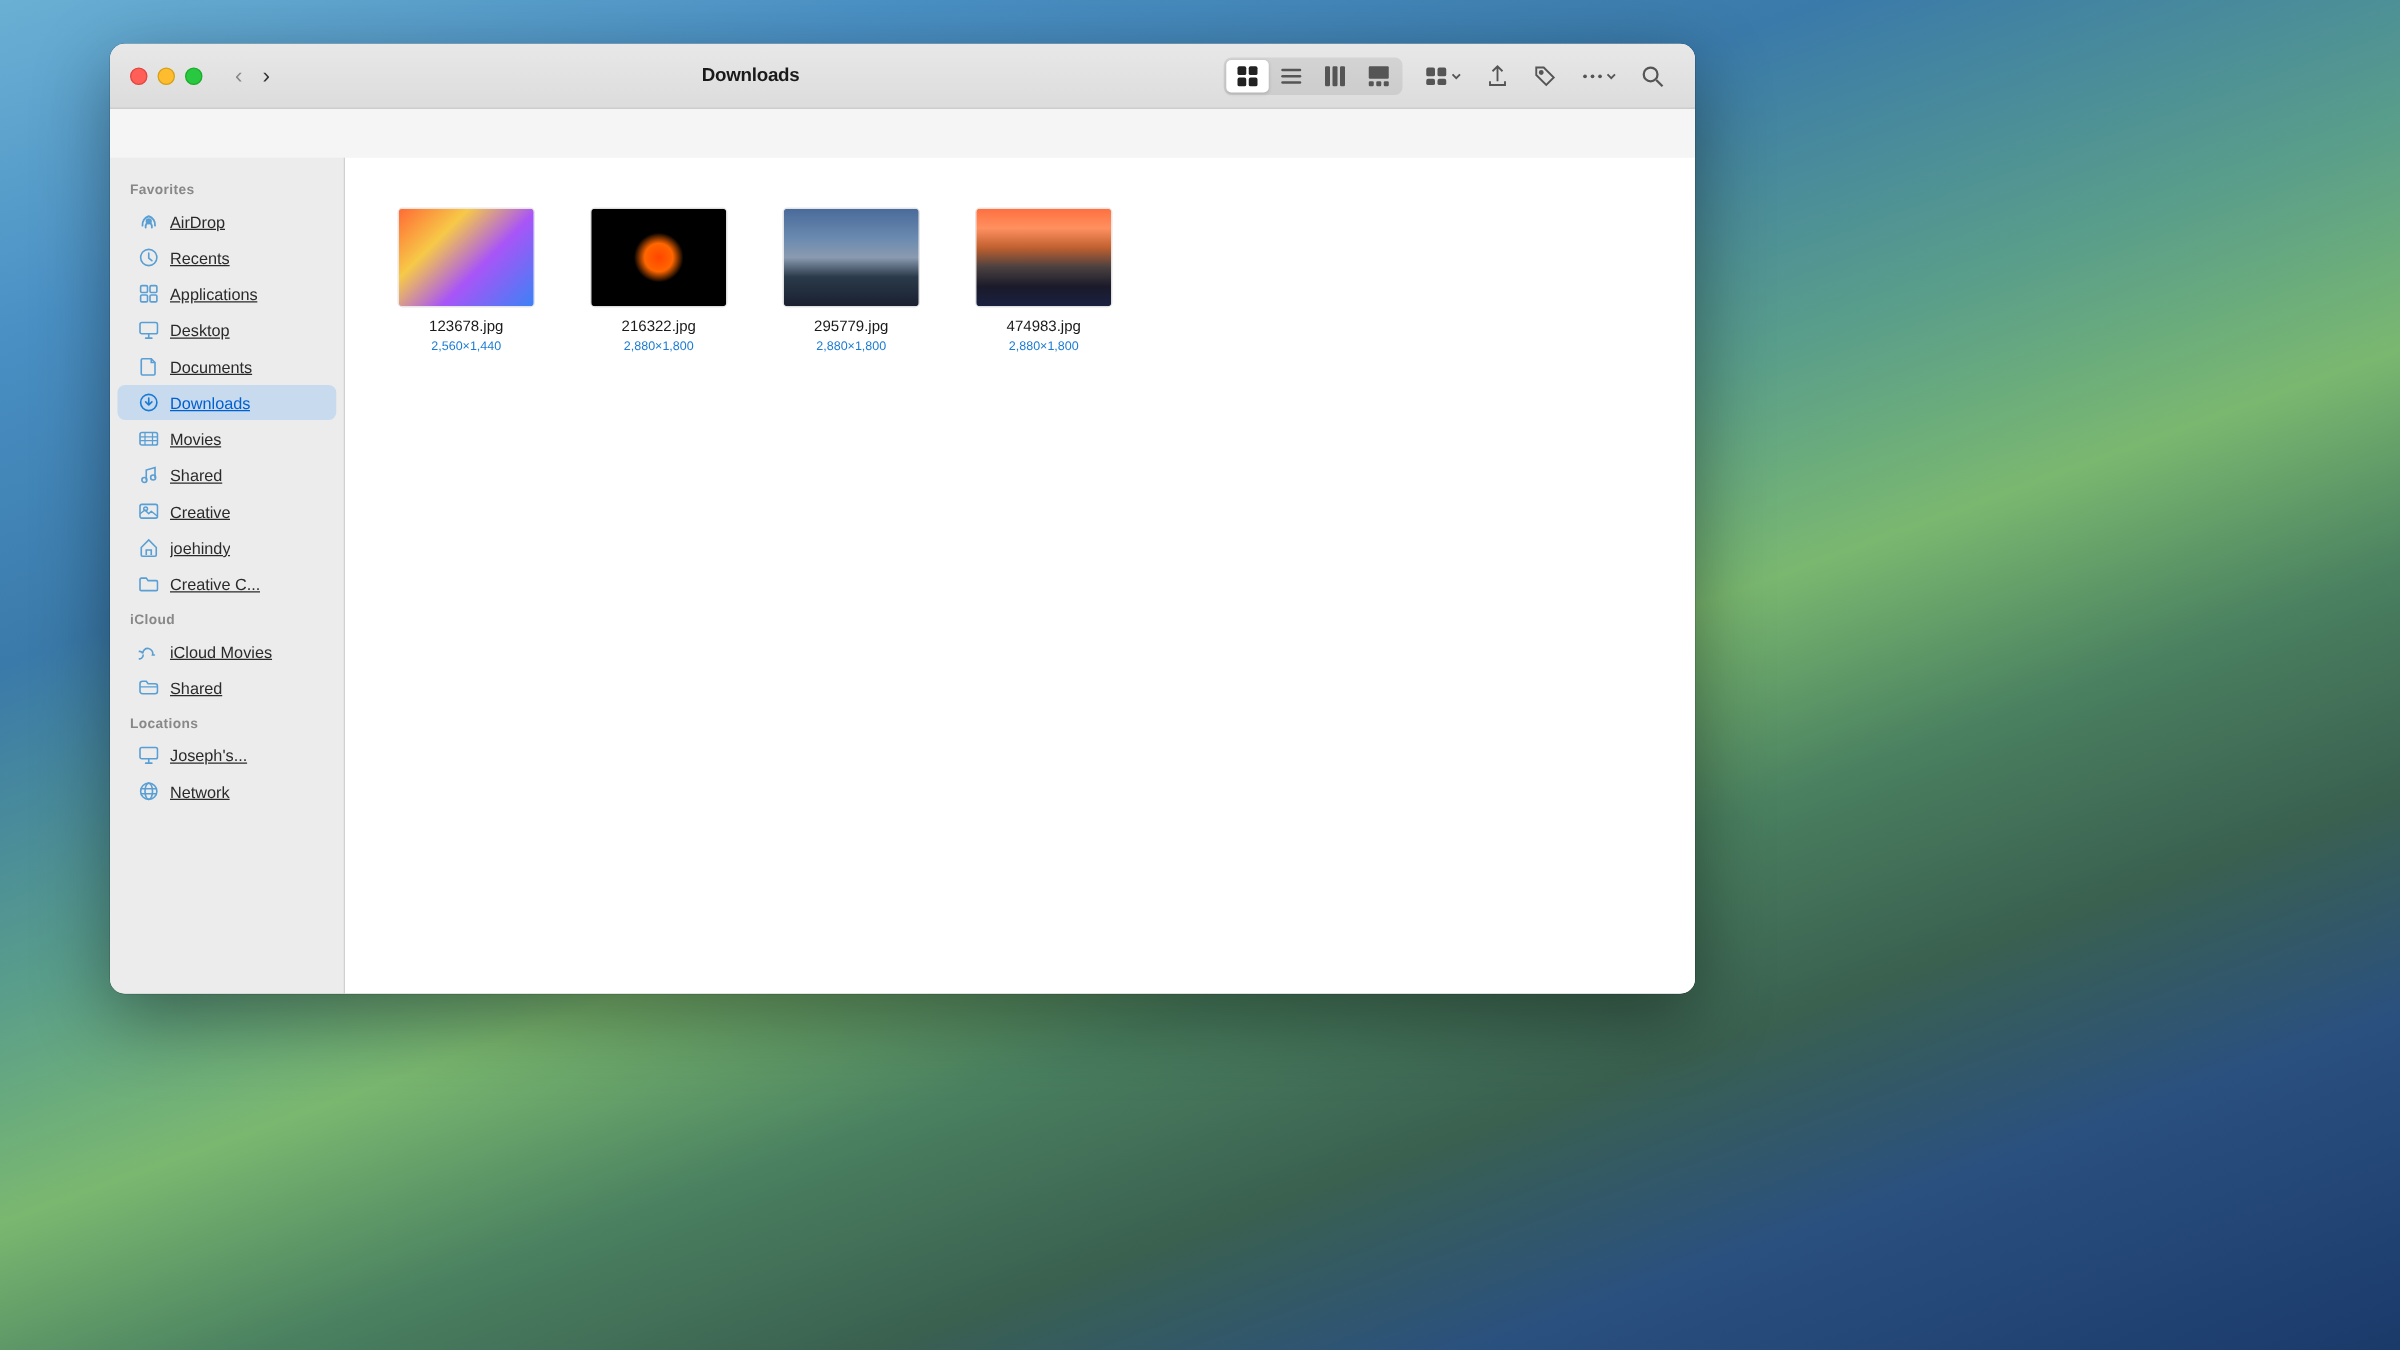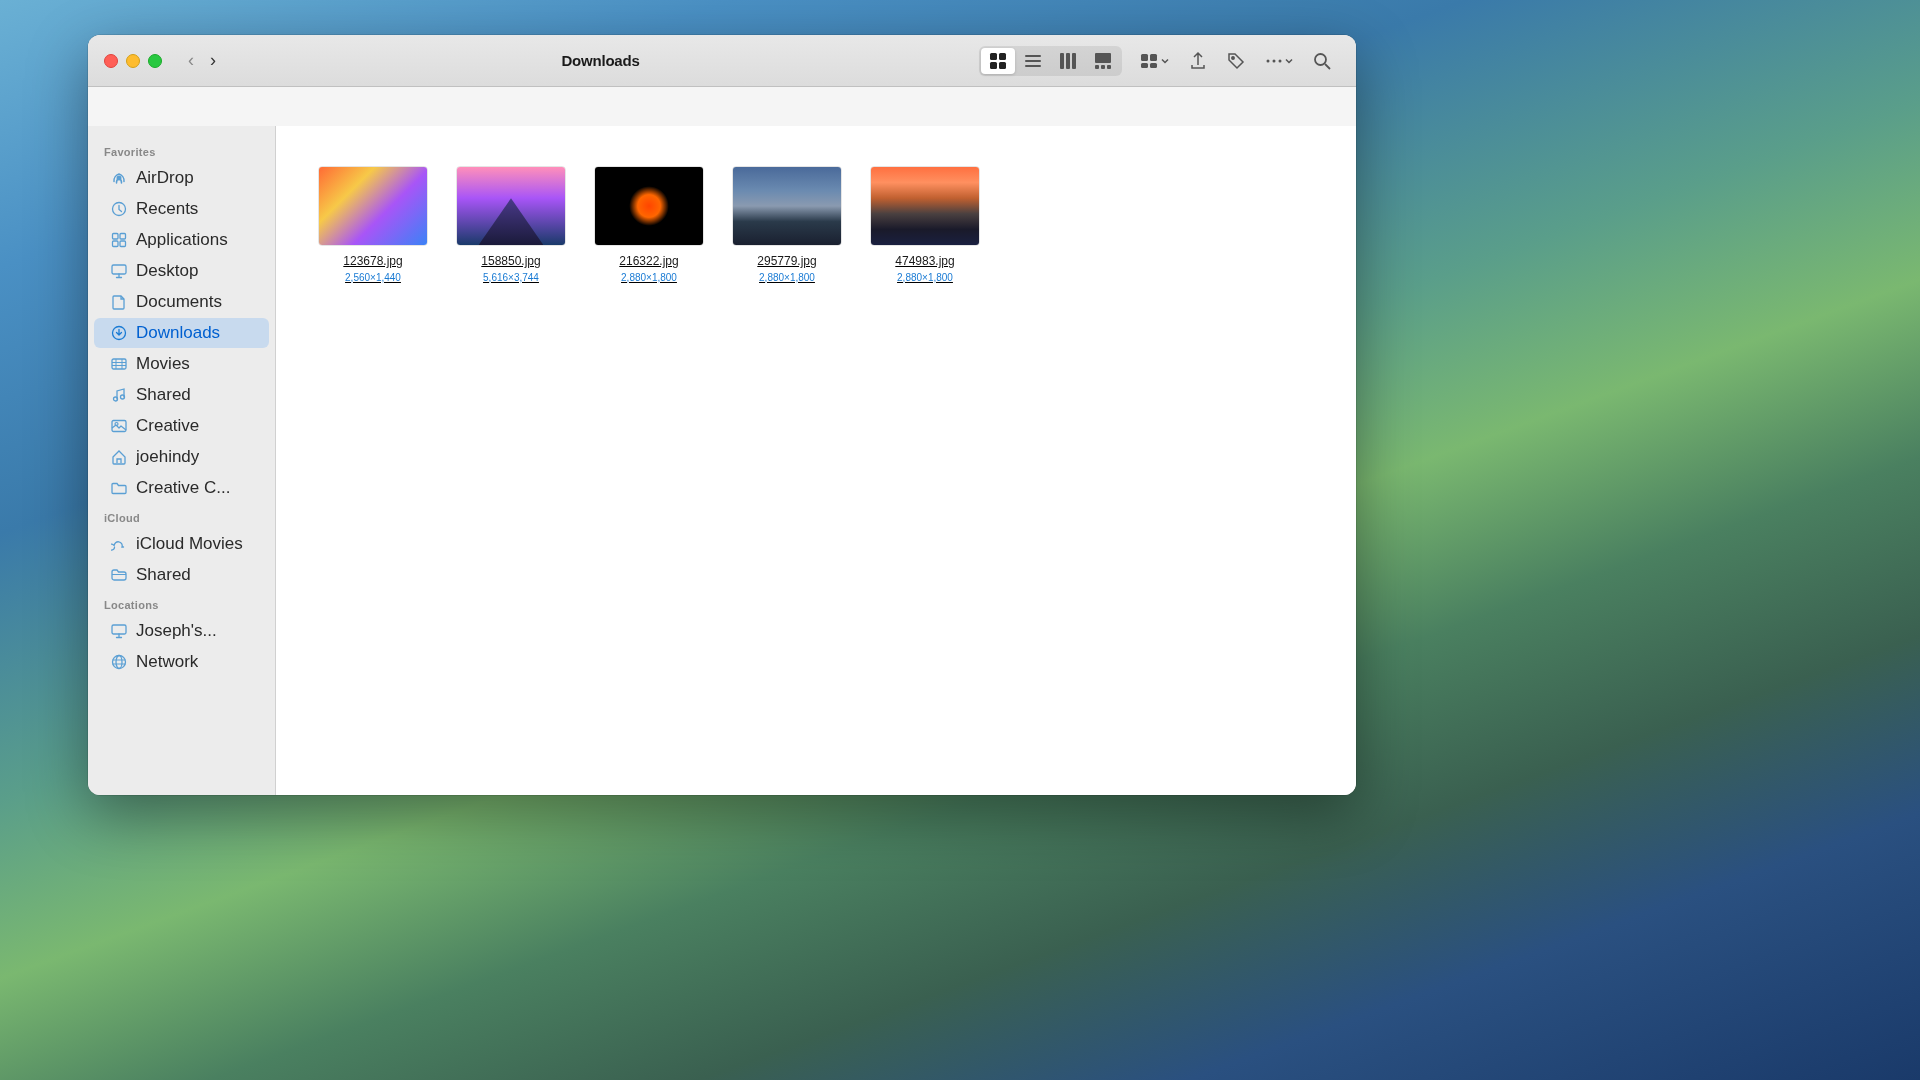--- a/index.html
+++ b/index.html
@@ -195,40 +195,40 @@
       height: 18px;
       display: flex;
       align-items: center;
       justify-content: center;
       font-size: 14px;
       color: #5a9fd4;
       flex-shrink: 0;
     }
 
     .sidebar-label {
-      font-size: 17px;
+      font-size: 13px;
       white-space: nowrap;
       overflow: hidden;
       text-overflow: ellipsis;
+      text-decoration: underline;
     }
 
     
     .main-content {
       flex: 1;
       background: #fff;
       overflow: auto;
       padding: 24px;
     }
 
     .files-grid {
       display: flex;
       flex-wrap: wrap;
-      gap: 8px;
+      gap: 24px;
       padding: 8px;
-      text-decoration: underline;
     }
 
     .file-item {
       display: flex;
       flex-direction: column;
       align-items: center;
       gap: 8px;
       cursor: pointer;
       padding: 8px;
       border-radius: 8px;
@@ -603,29 +603,20 @@
         <div class="file-item">
           <div class="file-thumbnail">
             <div class="thumb-1"></div>
           </div>
           <div class="file-info">
             <span class="file-name">123678.jpg</span>
             <span class="file-meta">2,560×1,440</span>
           </div>
         </div>
 
-        <div class="file-item">
-          <div class="file-thumbnail">
-            <div class="thumb-2"></div>
-          </div>
-          <div class="file-info">
-            <span class="file-name">158850.jpg</span>
-            <span class="file-meta">5,616×3,744</span>
-          </div>
-        </div>
 
         <div class="file-item">
           <div class="file-thumbnail">
             <div class="thumb-3"></div>
           </div>
           <div class="file-info">
             <span class="file-name">216322.jpg</span>
             <span class="file-meta">2,880×1,800</span>
           </div>
         </div>

